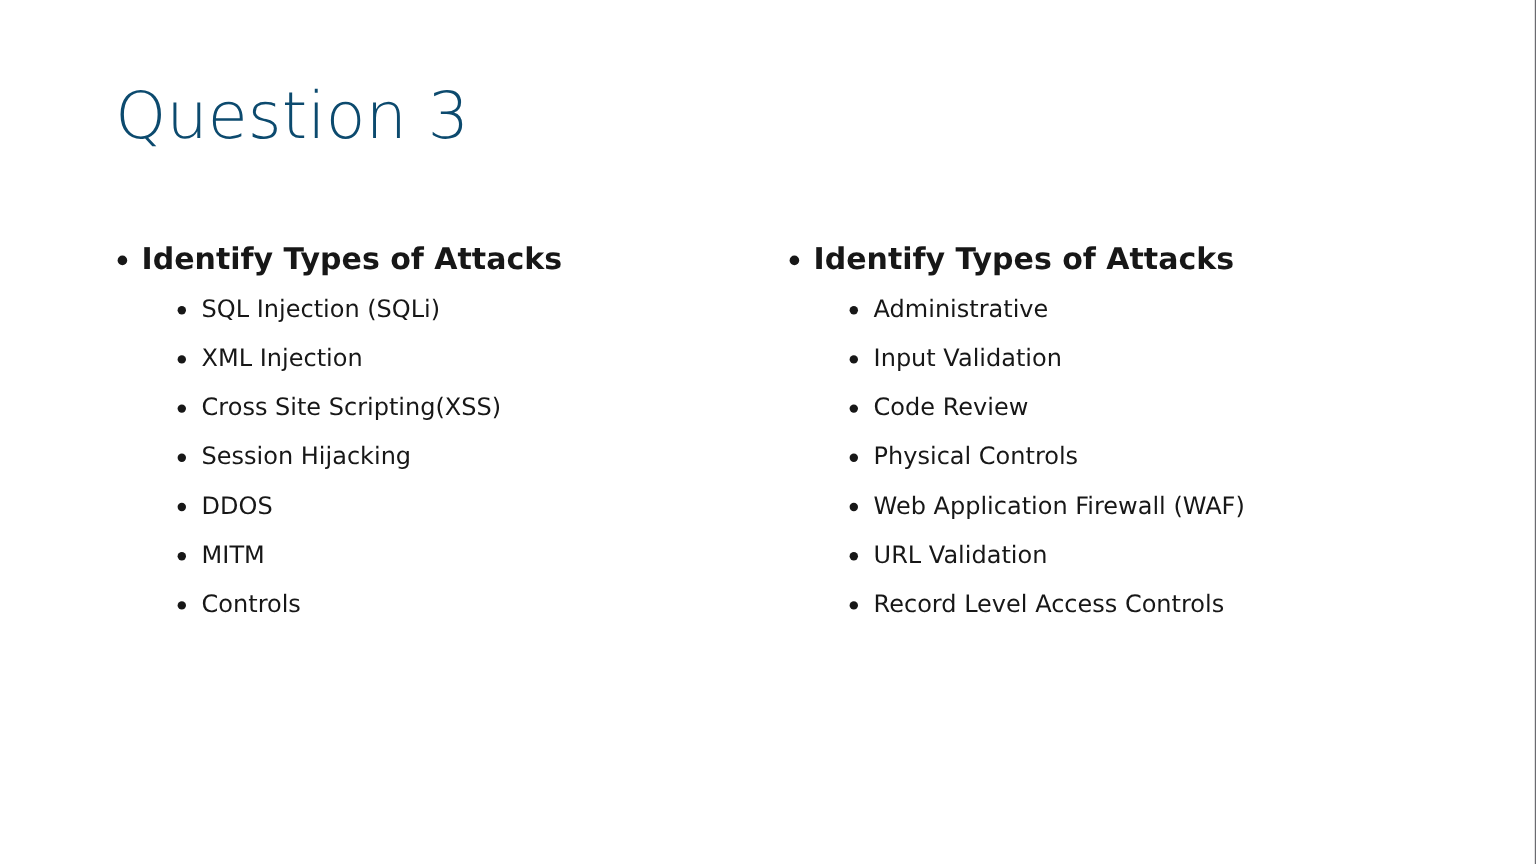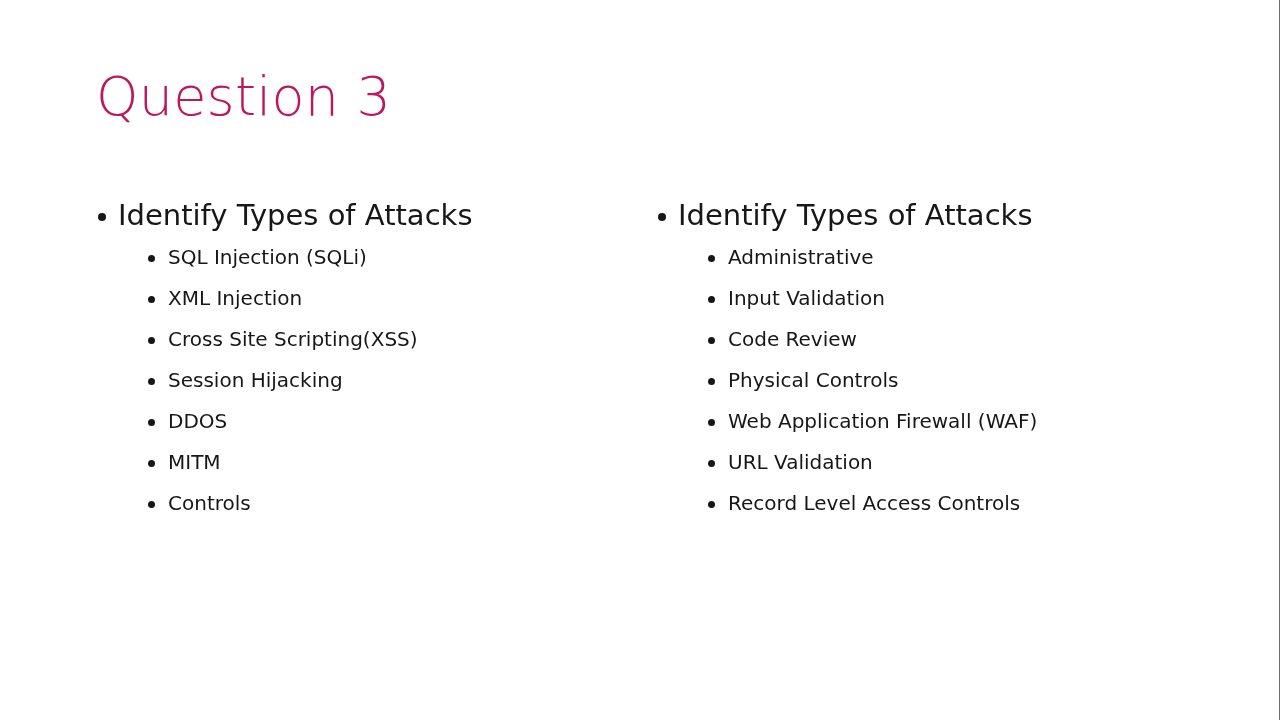--- a/index.html
+++ b/index.html
@@ -34,21 +34,21 @@
   }
 
   .slide-title {
     position: absolute;
     left: 96px;
     top: 66px;
     font-size: 54px;
     font-weight: 300;
     letter-spacing: 0.2px;
     line-height: 1.15;
-    color: #be185d;
+    color: #0c4a6e;
     white-space: nowrap;
   }
 
   .columns {
     position: absolute;
     left: 0;
     top: 194px;
     width: 1280px;
   }
 
@@ -67,23 +67,23 @@
 
   .li {
     position: relative;
     display: block;
     white-space: nowrap;
   }
 
   
   .li.level-1 {
     padding-left: 22px;
-    font-size: 29px;
+    font-size: 25px;
     line-height: 43px;
-    font-weight: 400;
+    font-weight: 700;
   }
   .li.level-1 .dot {
     position: absolute;
     left: 2px;
     top: 19px;
     width: 8px;
     height: 8px;
     border-radius: 50%;
     background: #171717;
   }

